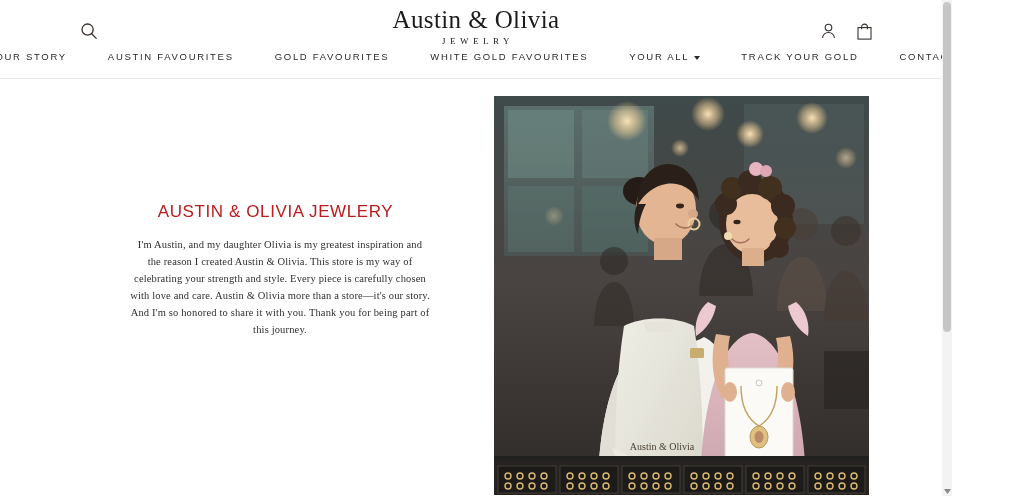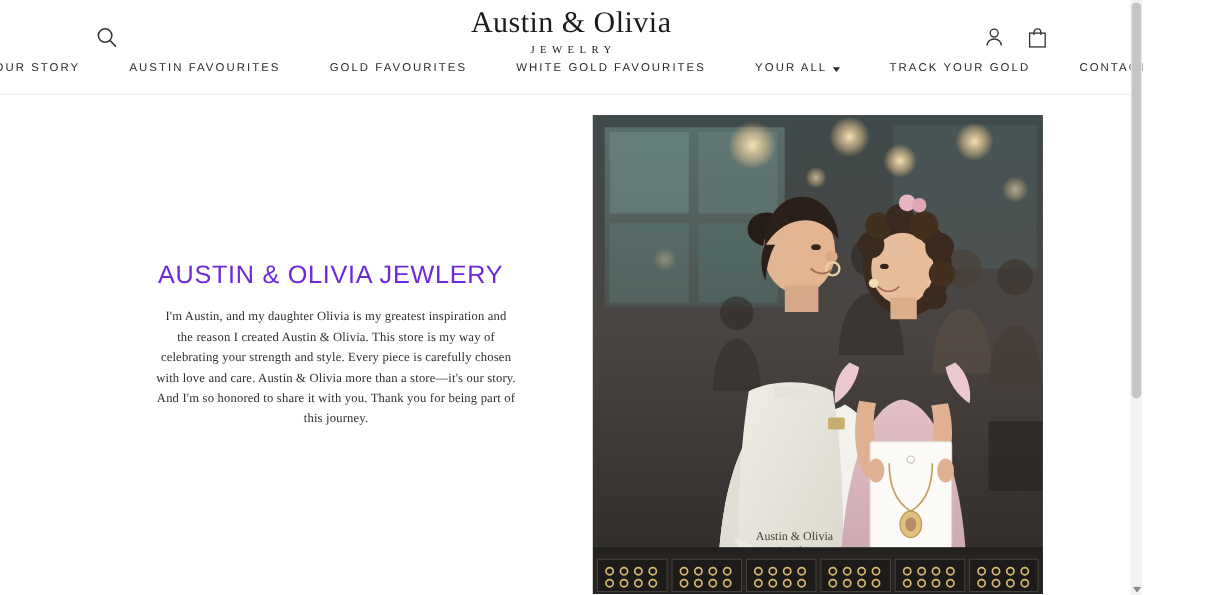--- a/index.html
+++ b/index.html
@@ -121,25 +121,25 @@
 
   .text-col {
     position: absolute;
     left: 130px;
     top: 123px;
     width: 300px;
     text-align: center;
   }
   .headline {
     font-family: "Liberation Sans", sans-serif;
-    font-size: 21px;
+    font-size: 17px;
     letter-spacing: 0.6px;
-    color: #6d28d9;
+    color: #b91c1c;
     font-weight: 400;
-    margin: 16px 0 14px 0;
+    margin: 0 0 14px 0;
     white-space: nowrap;
     margin-left: -9px;
   }
   .body-copy {
     font-size: 10.5px;
     line-height: 1.62;
     color: #2f2f2f;
     margin: 0;
     letter-spacing: 0.15px;
     font-family: Liberation Serif, serif;

